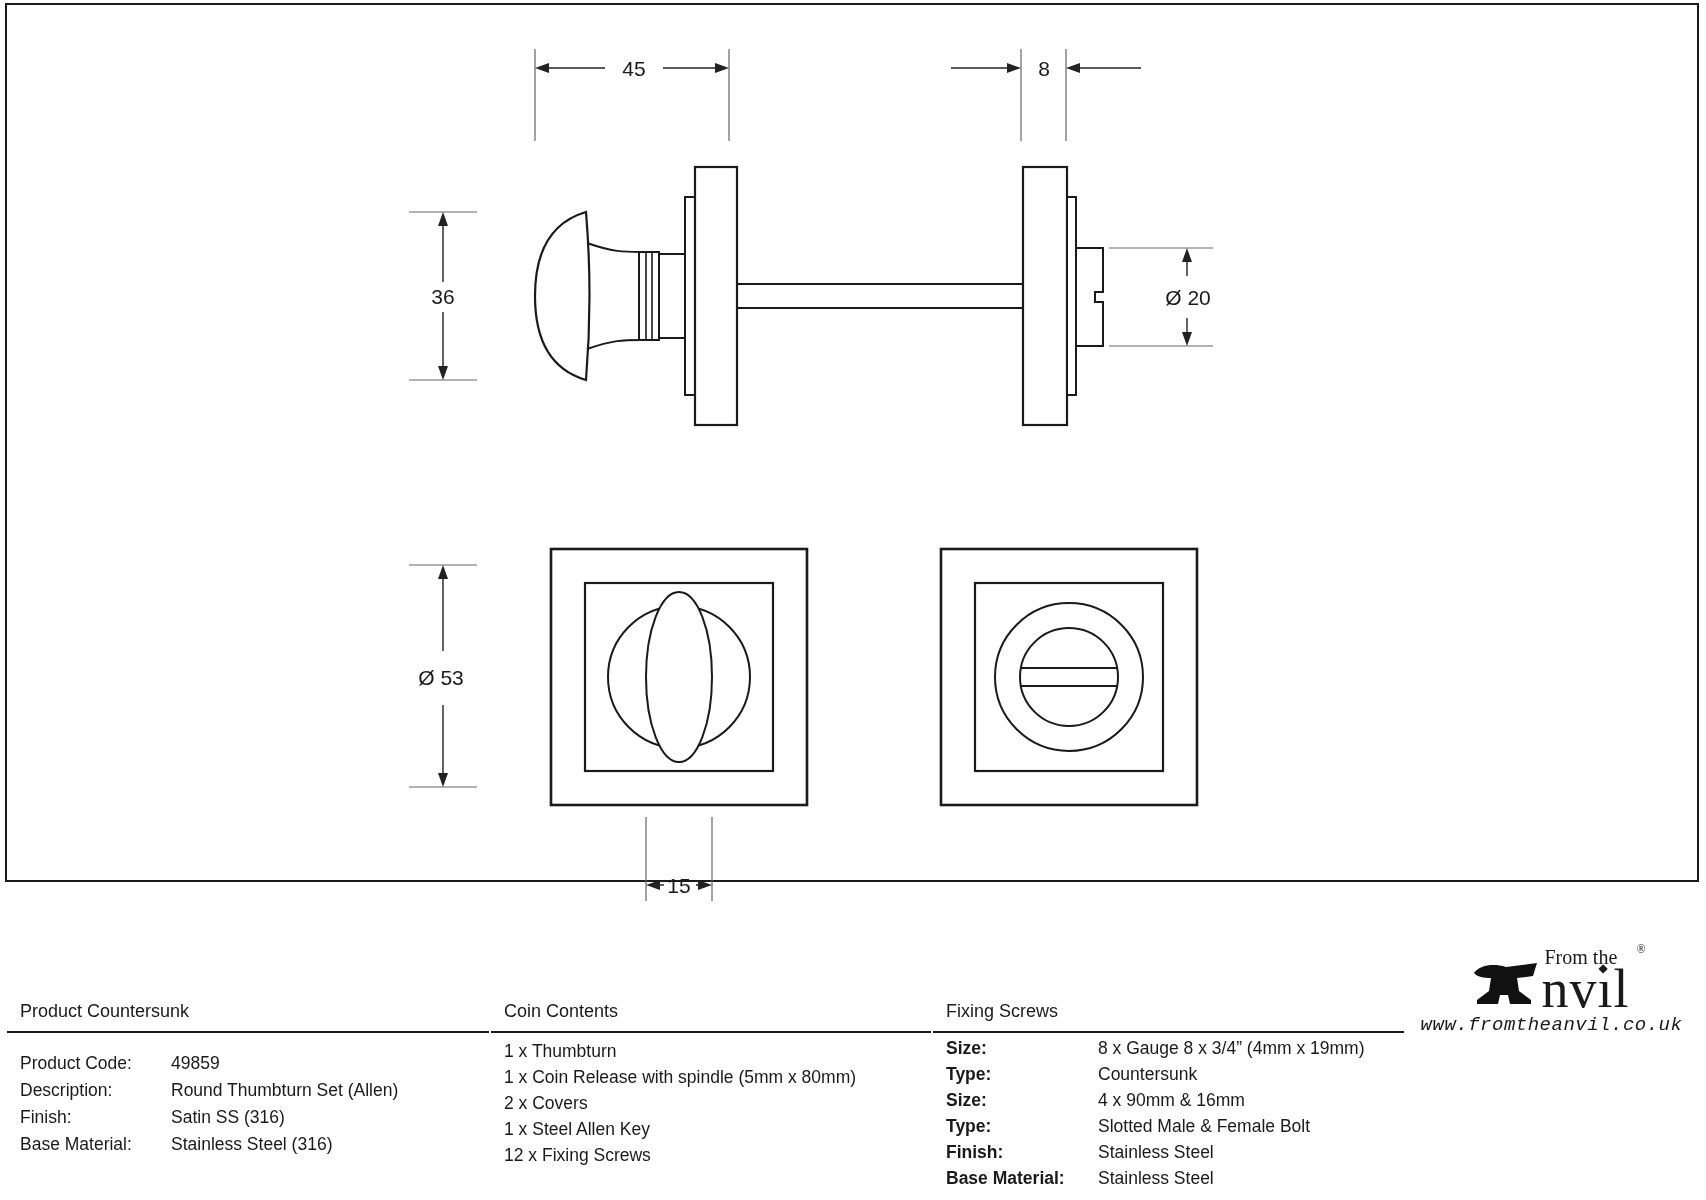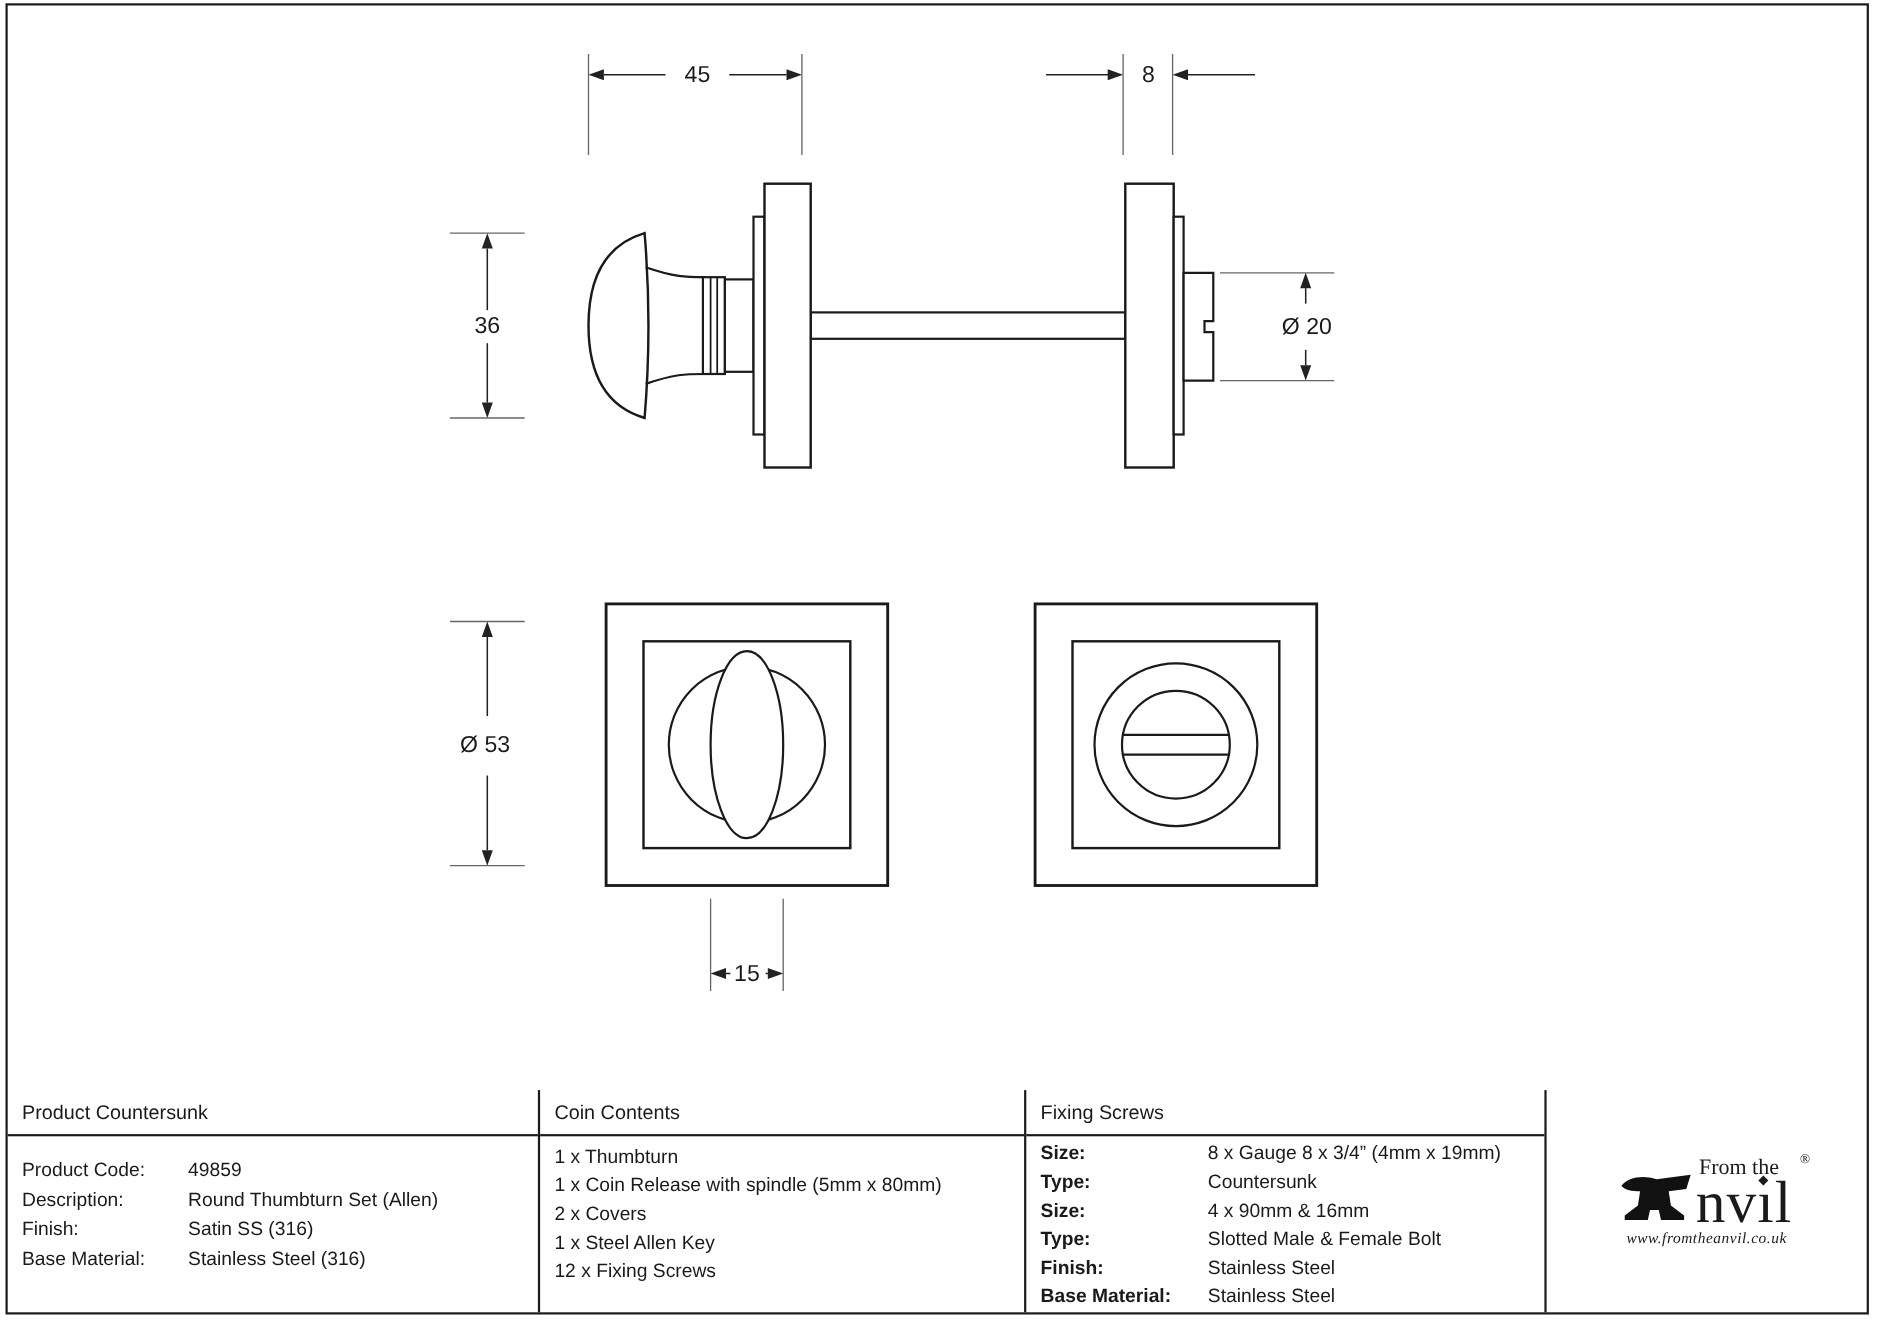--- a/index.html
+++ b/index.html
@@ -1,18 +1,18 @@
 <!DOCTYPE html>
 <html><head>
 <meta charset="utf-8">
 <style>
   html,body{margin:0;padding:0;background:#ffffff;}
   .stage{position:relative;width:1706px;height:1200px;background:#fff;overflow:hidden;
          font-family:"Liberation Sans","DejaVu Sans",sans-serif;color:#1a1a1a;}
-  .page{position:absolute;left:5px;top:3px;width:1694px;height:1192px;
+  .page{position:absolute;left:5px;top:3px;width:1694px;height:879px;
         border:2px solid #1a1a1a;box-sizing:border-box;}
   .drawing{position:absolute;left:0;top:0;}
 
   
   .note-row{position:absolute;left:0;right:0;top:934px;height:52px;box-sizing:border-box;
             border-top:2px solid #1a1a1a;border-bottom:2px solid #1a1a1a;
             display:flex;align-items:center;padding-left:14px;font-size:18px;}
 
   
   .spec-table{position:absolute;left:0;right:0;top:986px;bottom:0;}
@@ -36,22 +36,22 @@
   .logo-main{display:flex;align-items:flex-end;}
   .anvil-svg{display:block;margin-bottom:5px;}
   .logo-word{position:relative;padding-top:21px;margin-left:2px;}
   .from-the{position:absolute;top:0;left:3px;font-family:"Liberation Serif","DejaVu Serif",serif;
             font-size:20px;white-space:nowrap;}
   .reg{position:absolute;top:-4px;right:-16px;font-size:12px;font-family:"Liberation Serif",serif;}
   .nvil{font-family:"Liberation Serif","DejaVu Serif",serif;font-size:54px;line-height:44px;
         letter-spacing:1px;}
   .ii{position:relative;}
   .idot{position:absolute;left:1px;top:-13px;font-size:12px;}
-  .logo-url{font-family:Liberation Serif, serif;font-style:italic;
-            font-size:14px;margin-top:3px;letter-spacing:0.5px;}
+  .logo-url{font-family:Liberation Mono, monospace;font-style:italic;
+            font-size:19px;margin-top:3px;letter-spacing:0.5px;}
 </style>
 </head>
 <body>
 
 <div class="stage">
   <div class="page">
 
     <svg class="drawing" width="1690" height="934" viewBox="0 0 1690 934">
       <g stroke-linecap="butt" fill="none">
 

